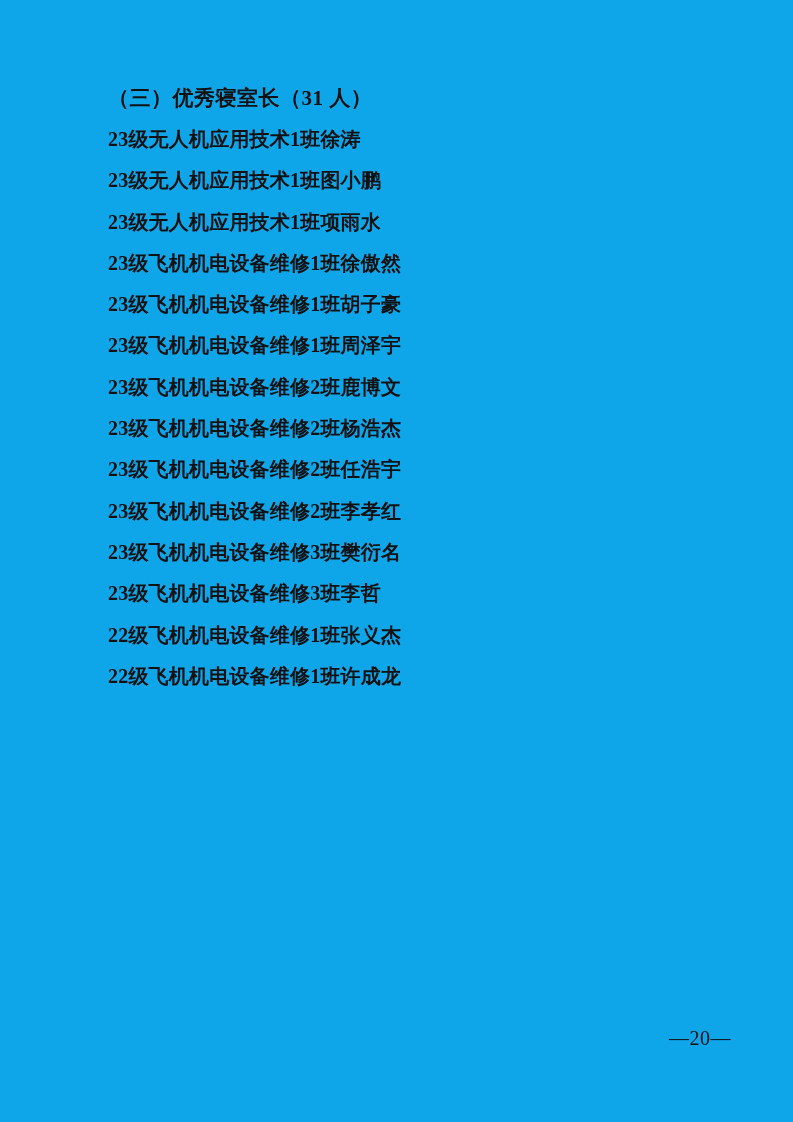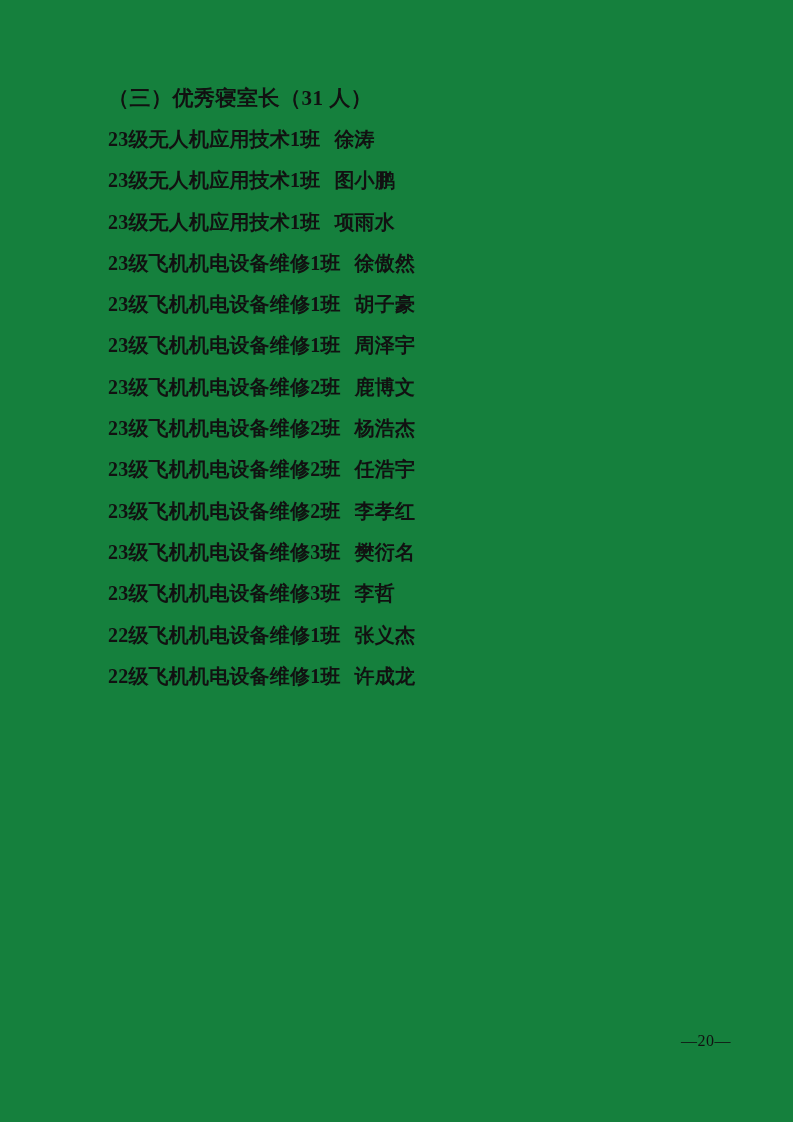--- a/index.html
+++ b/index.html
@@ -7,21 +7,21 @@
     padding: 0;
     background: #ffffff;
   }
   body {
     font-family: "Liberation Serif", "DejaVu Serif", serif;
   }
   .page {
     position: relative;
     width: 793px;
     height: 1122px;
-    background: #15803d;
+    background: #0ea5e9;
     overflow: hidden;
     box-sizing: border-box;
   }
   .content {
     position: absolute;
     left: 108px;
     top: 78px;
     width: 560px;
   }
   .heading {
@@ -38,28 +38,27 @@
     line-height: 41.3px;
     color: #111111;
     white-space: nowrap;
     letter-spacing: 0.2px;
   }
   .entry .cls {
     display: inline;
   }
   .entry .nm {
     display: inline;
-    margin-left: 14px;
     font-family: Liberation Serif, serif;
   }
   .page-number {
     position: absolute;
     right: 62px;
     bottom: 72px;
-    font-size: 16px;
+    font-size: 20px;
     color: #111111;
     font-family: "Liberation Serif", "DejaVu Serif", serif;
     letter-spacing: 0.5px;
   }
 </style>
 </head>
 <body>
 
 <div class="page">
   <div class="content">

